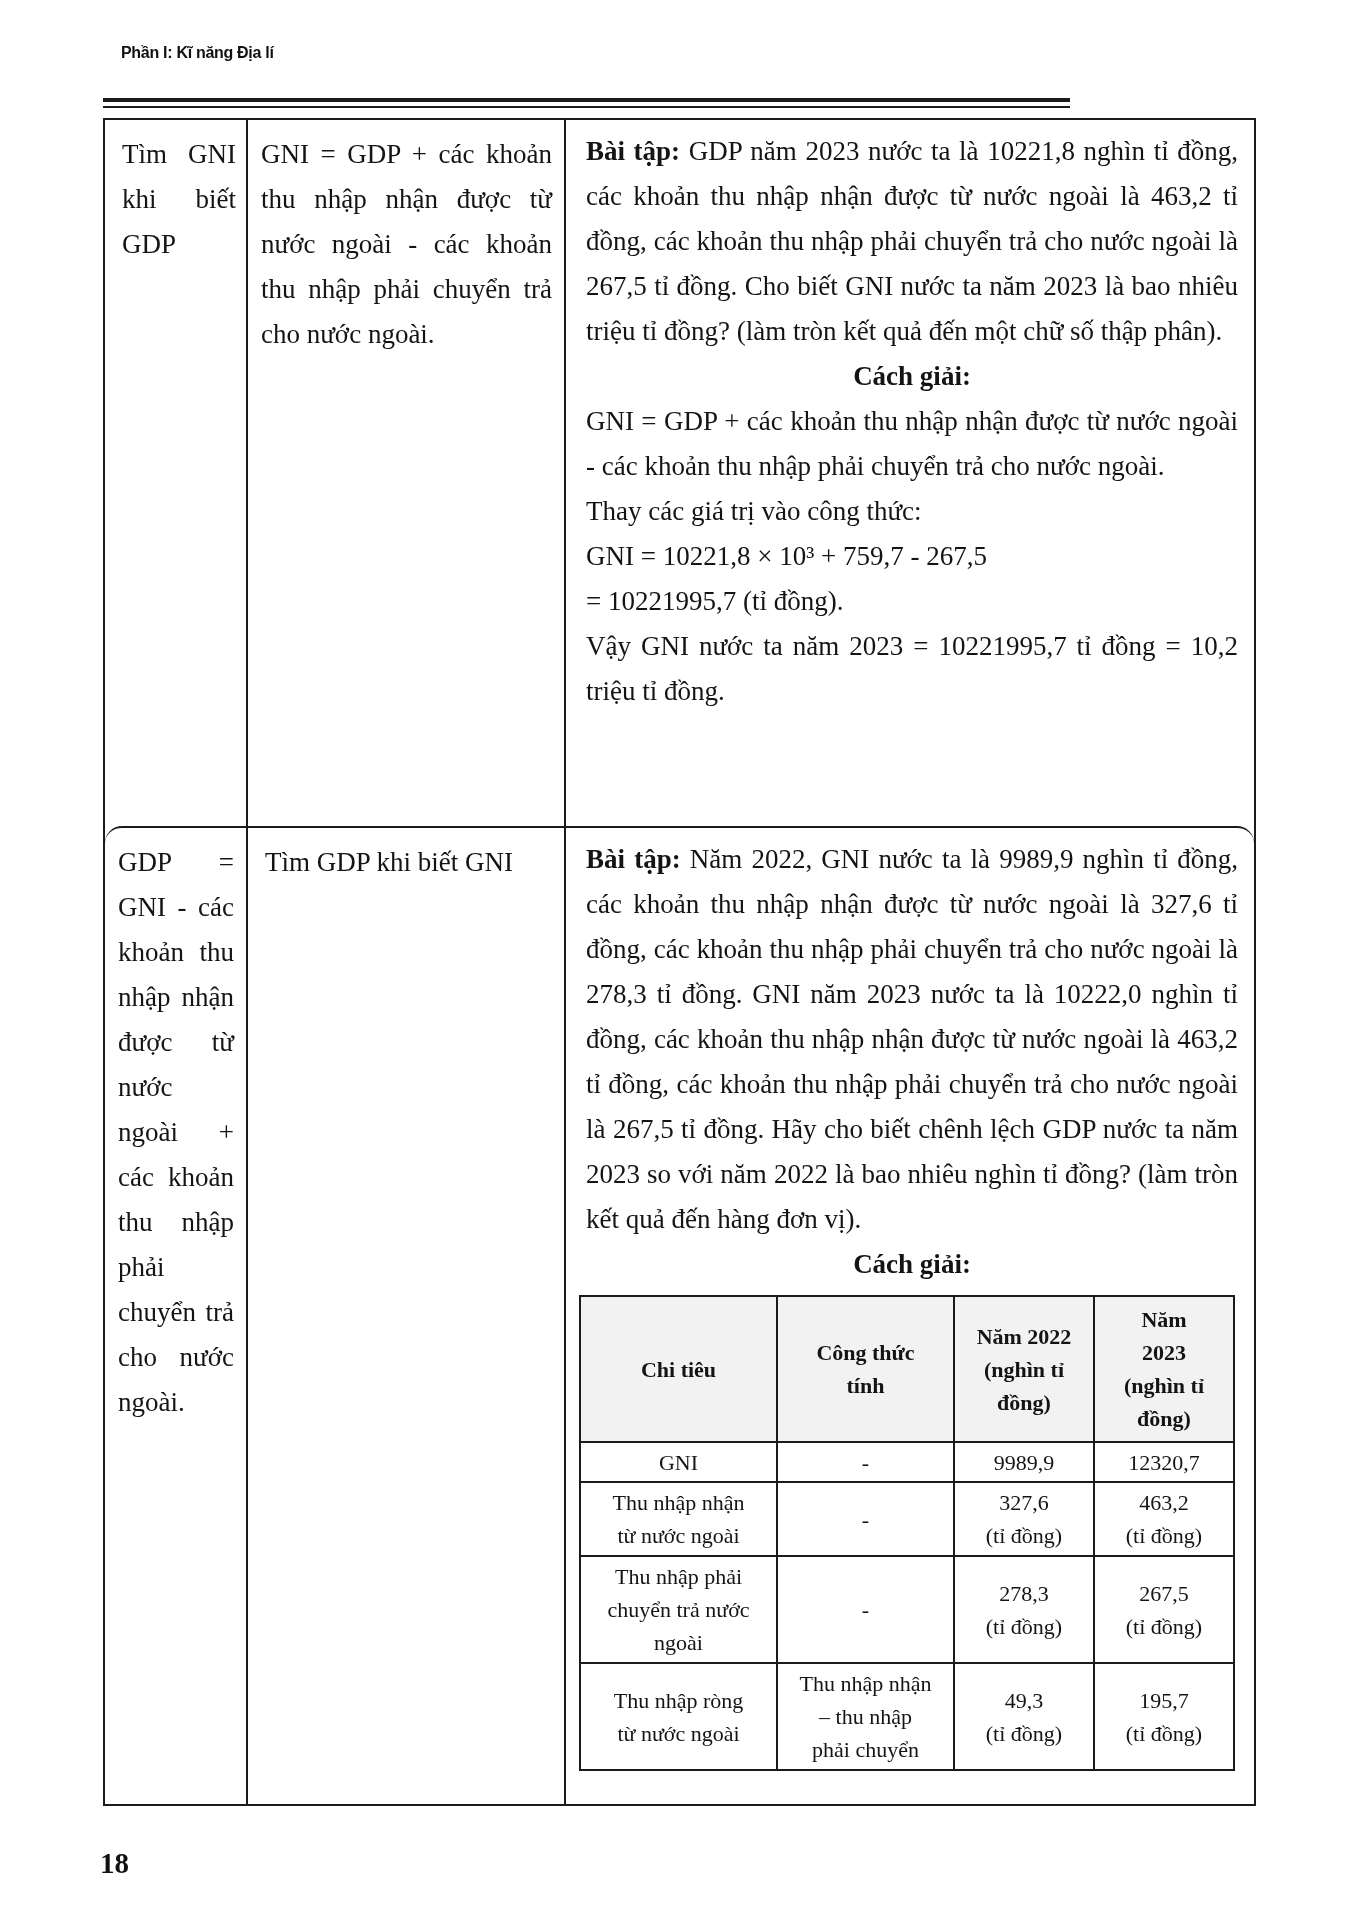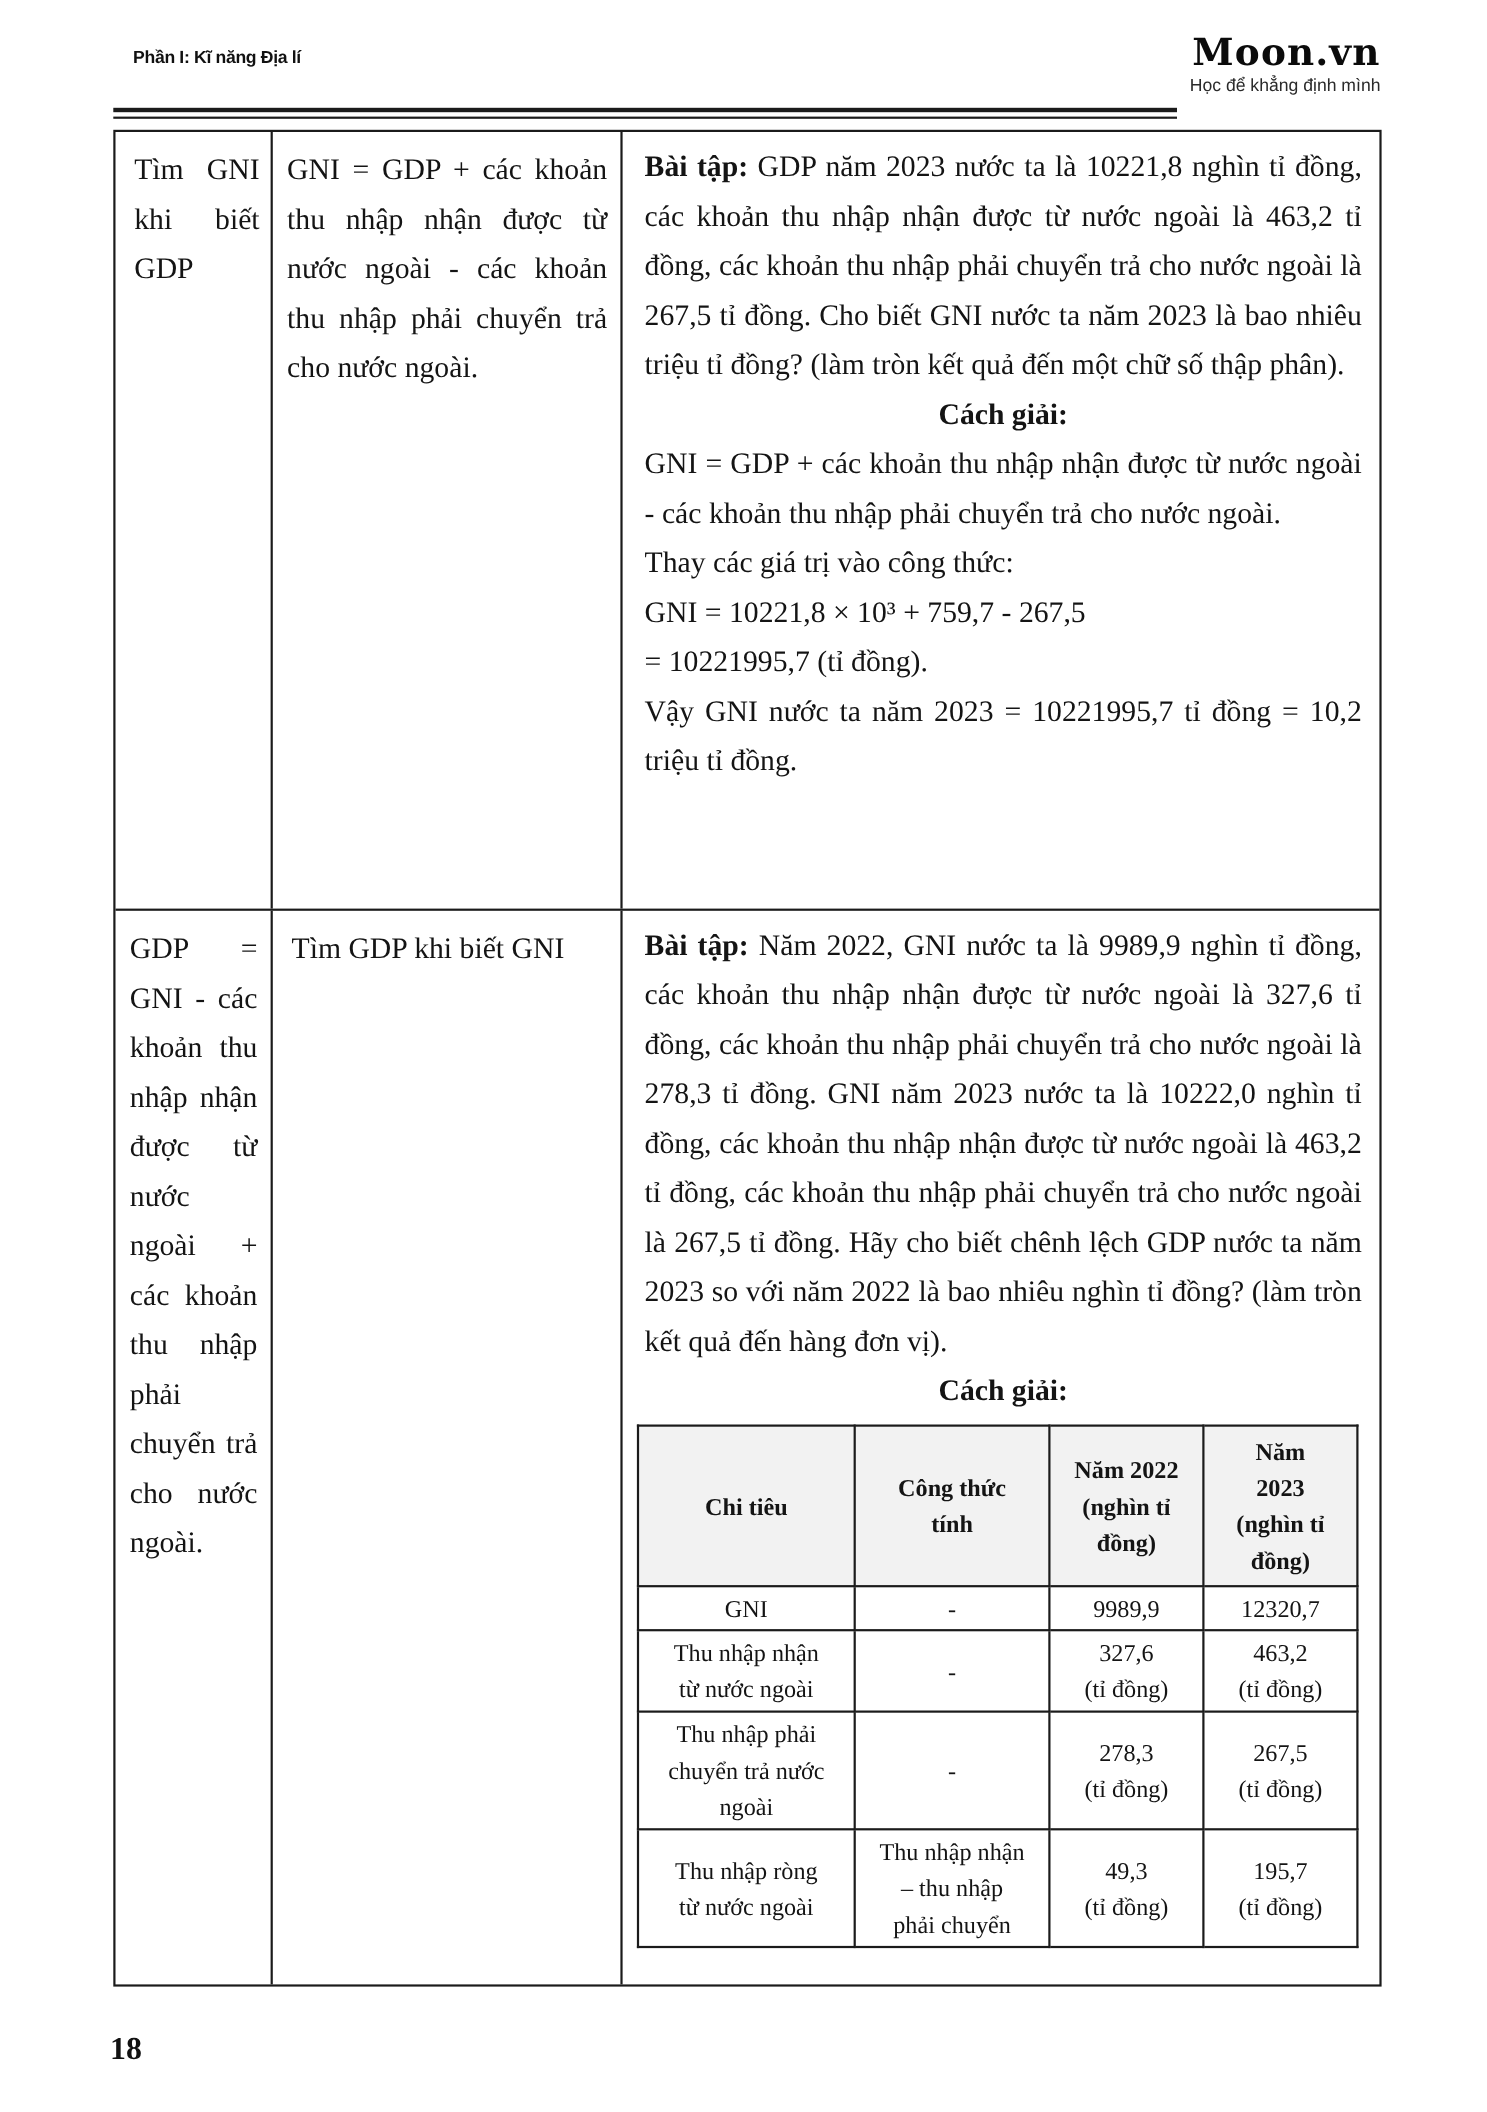--- a/index.html
+++ b/index.html
@@ -21,21 +21,21 @@
   .brand-tagline{
     font-family:"Liberation Sans","DejaVu Sans",sans-serif;
     font-size:16px;line-height:20px;color:#2a2a2a;margin-top:1px;
   }
   .rule{
     position:absolute;left:103px;top:98px;width:967px;height:4px;
     border-top:4px solid #1b1b1b;border-bottom:2px solid #1b1b1b;
   }
   
   .outer-table{position:absolute;left:103px;top:118px;width:1149px;border:2px solid #1b1b1b;}
-  .orow{display:grid;grid-template-columns:143px 318px 1fr;}
+  .orow{display:grid;grid-template-columns:143px 318px 1fr;border-radius:17px;}
   .orow-1{min-height:706px;}
   .orow-2{min-height:976px;border-top:2px solid #1b1b1b;}
   .cell{font-size:27px;line-height:45px;text-align:justify;}
   .c1{border-right:2px solid #1b1b1b;padding:12px 10px 0 17px;}
   .c2{border-right:2px solid #1b1b1b;padding:12px 12px 0 13px;}
   .c3{padding:9px 16px 0 20px;}
   p{margin:0;}
   .exlabel{font-weight:bold;}
   .sol-head{text-align:center;font-weight:bold;}
   
@@ -52,24 +52,20 @@
   
   .page-number{position:absolute;left:100px;top:1847px;font-size:29px;font-weight:bold;color:#111;}
 </style>
 </head>
 <body>
 
 <div class="page">
 
   <div class="header-title">Phần I: Kĩ năng Địa lí</div>
 
-  <div class="brand">
-    <div class="brand-name">Moon.vn</div>
-    <div class="brand-tagline">Học để khẳng định mình</div>
-  </div>
 
   <div class="rule"></div>
 
   <div class="outer-table">
 
     <div class="orow orow-1">
       <div class="cell c1">
         <p>Tìm GNI khi biết GDP</p>
       </div>
       <div class="cell c2">

